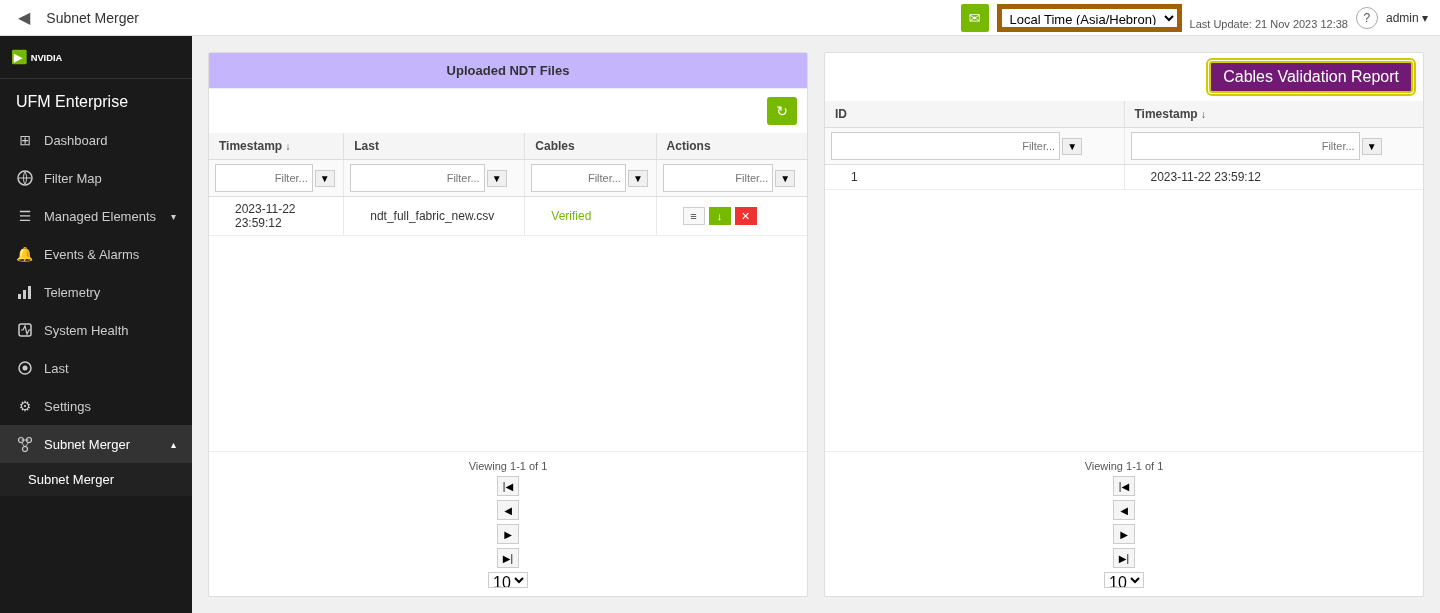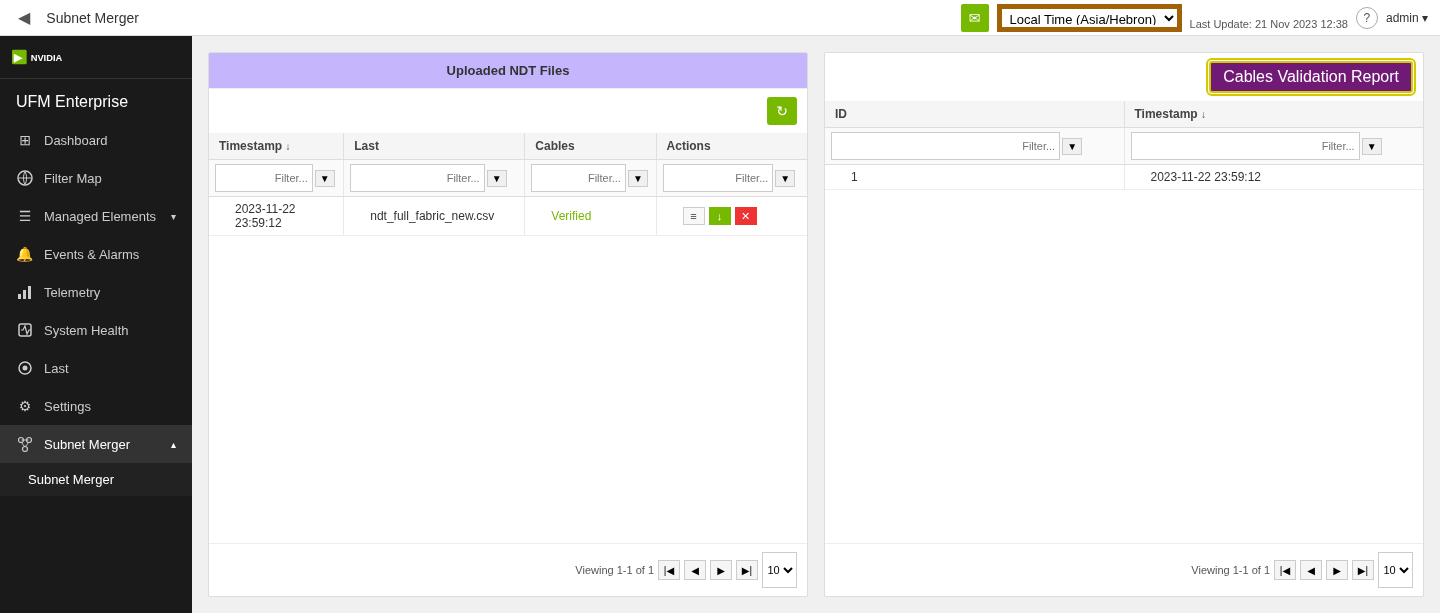--- a/index.html
+++ b/index.html
@@ -289,38 +289,38 @@
     
     .pagination {
       display: flex;
       align-items: center;
       justify-content: flex-end;
       padding: 8px 10px;
       gap: 4px;
       border-top: 1px solid #eee;
       font-size: 11px;
       color: #555;
+      flex-direction: column;
     }
     .page-btn {
       width: 22px;
       height: 20px;
       border: 1px solid #ccc;
       background: #f5f5f5;
       cursor: pointer;
       font-size: 10px;
       display: flex;
       align-items: center;
       justify-content: center;
     }
     .page-size-select {
-      height: 36px;
-      font-size: 11px;
+      height: 16px;
+      font-size: 16px;
       border: 1px solid #ccc;
       background: #fff;
-      text-align: center;
     }
 
     
     .sort-arrow::after {
       content: ' ↓';
       font-size: 10px;
     }
 
     
     .nvidia-svg { width: 80px; height: 22px; }

